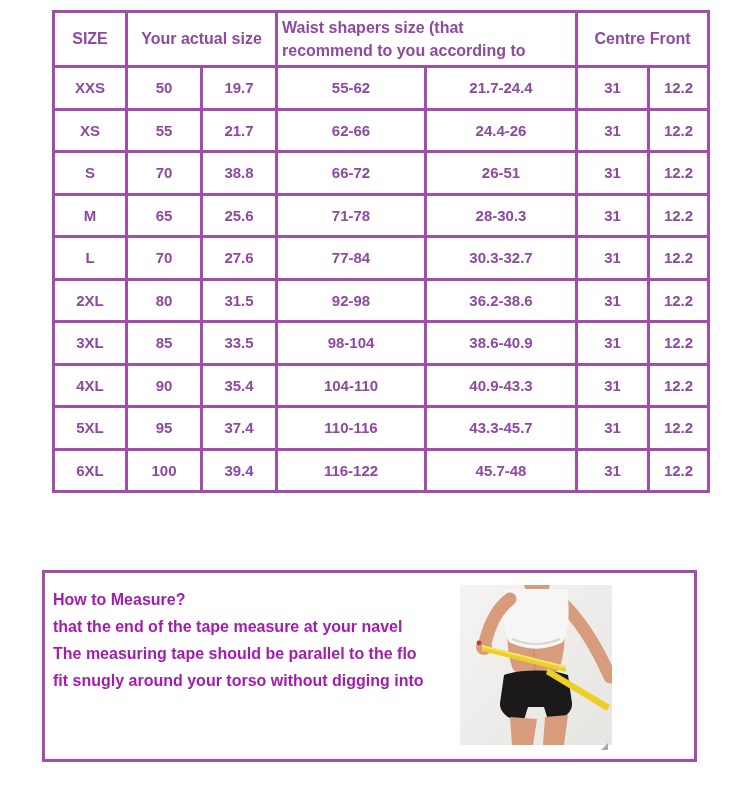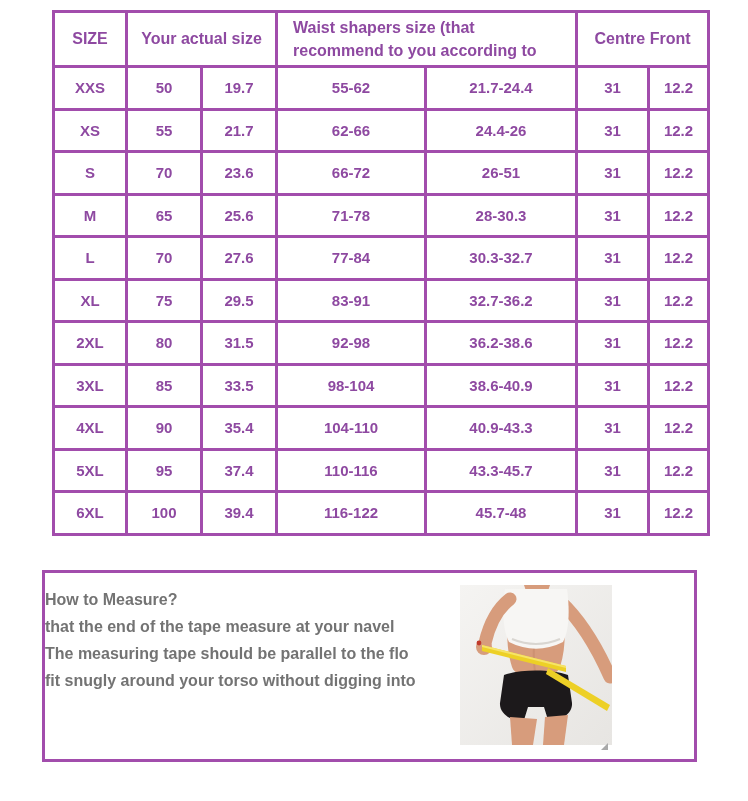--- a/index.html
+++ b/index.html
@@ -14,29 +14,29 @@
     border-collapse:collapse;table-layout:fixed;
   }
   .size-table th,.size-table td{
     border:3px solid #A24DAC;color:#8E49A1;text-align:center;
     vertical-align:middle;padding:0;background:#ffffff;
     font-weight:bold;overflow:hidden;
   }
   .size-table thead tr.hrow1 th{height:52px;font-size:16px;}
   .size-table thead tr.hrow2 th{height:40px;font-size:15px;}
   .size-table tbody td{height:39.5px;font-size:15px;}
-  th.waist-header{text-align:left;padding-left:15px;font-size:15.5px;line-height:23px;}
+  th.waist-header{text-align:left;padding-left:4px;font-size:15.5px;line-height:23px;}
   th.waist-header span{display:block;white-space:nowrap;}
   
   .measure-box{
     position:absolute;left:42px;top:570px;width:649px;height:186px;
     border:3px solid #A24DAC;background:#ffffff;overflow:hidden;
   }
   .measure-text{
-    position:absolute;left:0;top:13px;color:#737373;
+    position:absolute;left:8px;top:13px;color:#a21caf;
     font-size:16px;line-height:27px;white-space:nowrap;z-index:1;
   }
   .measure-text span{display:block;}
   .photo{
     position:absolute;left:415px;top:12px;width:152px;height:160px;z-index:2;
   }
   .photo svg{display:block;width:100%;height:100%;}
   .resize-glyph{
     position:absolute;left:556px;top:170px;width:0;height:0;z-index:3;
     border-bottom:7px solid #a9a9a9;border-left:7px solid transparent;
@@ -81,50 +81,41 @@
         <td>55</td>
         <td>21.7</td>
         <td>62-66</td>
         <td>24.4-26</td>
         <td>31</td>
         <td>12.2</td>
       </tr>
       <tr>
         <td>S</td>
         <td>70</td>
-        <td>23.6</td>
+        <td>38.8</td>
         <td>66-72</td>
         <td>26-51</td>
         <td>31</td>
         <td>12.2</td>
       </tr>
       <tr>
         <td>M</td>
         <td>65</td>
         <td>25.6</td>
         <td>71-78</td>
         <td>28-30.3</td>
         <td>31</td>
         <td>12.2</td>
       </tr>
       <tr>
         <td>L</td>
         <td>70</td>
         <td>27.6</td>
         <td>77-84</td>
         <td>30.3-32.7</td>
-        <td>31</td>
-        <td>12.2</td>
-      </tr>
-      <tr>
-        <td>XL</td>
-        <td>75</td>
-        <td>29.5</td>
-        <td>83-91</td>
-        <td>32.7-36.2</td>
         <td>31</td>
         <td>12.2</td>
       </tr>
       <tr>
         <td>2XL</td>
         <td>80</td>
         <td>31.5</td>
         <td>92-98</td>
         <td>36.2-38.6</td>
         <td>31</td>

